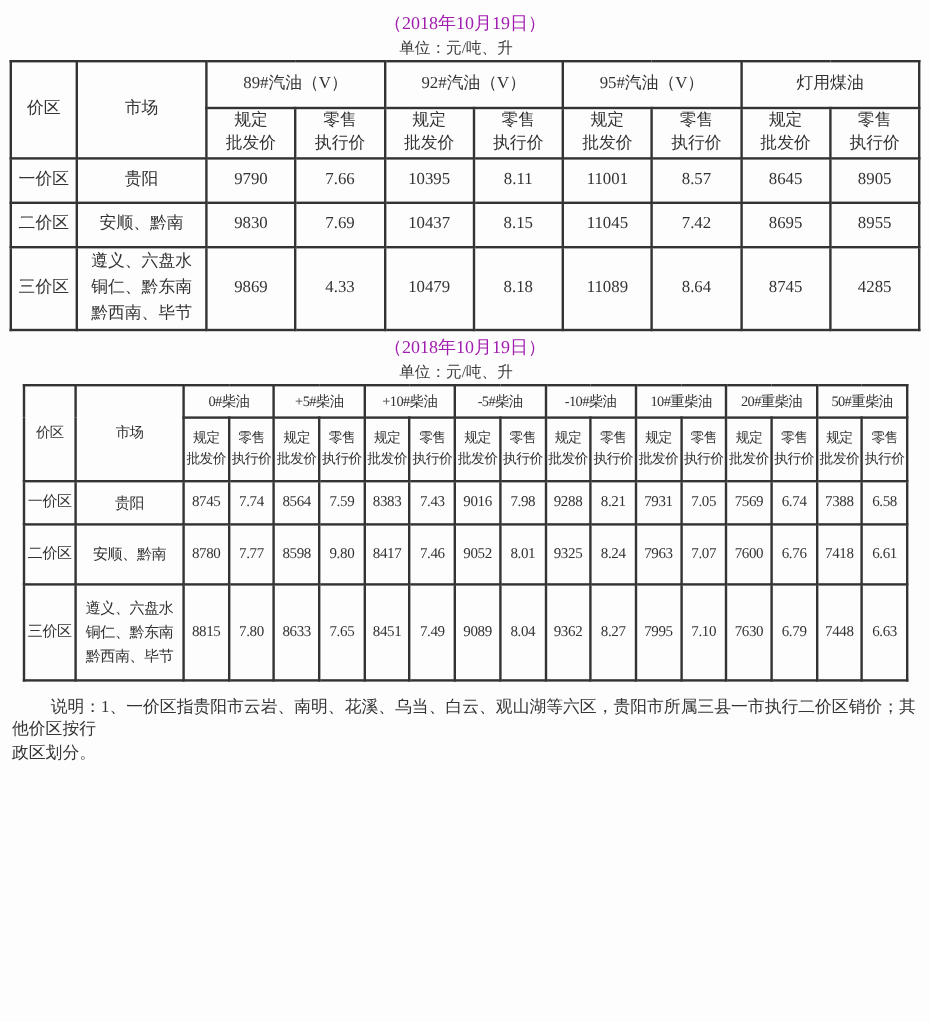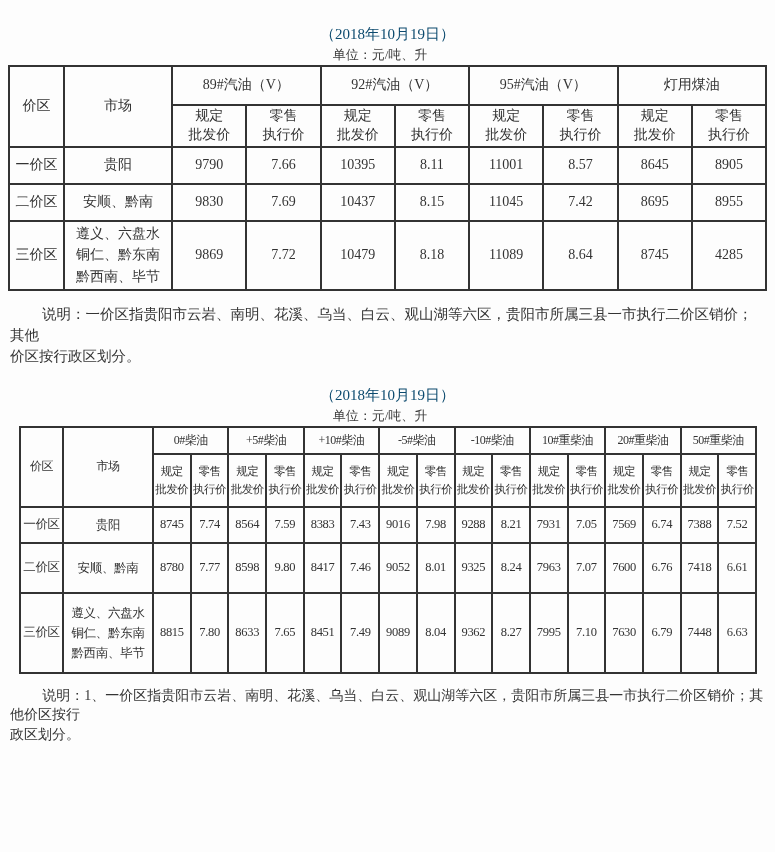--- a/index.html
+++ b/index.html
@@ -17,24 +17,24 @@
   .doc-title {
     margin: 2px 0 0;
     text-align: center;
     font-size: 23px;
     font-weight: bold;
     letter-spacing: 1px;
     color: #2e2e2e;
     font-family: "Liberation Sans", sans-serif;
   }
   .doc-subtitle {
-    margin: 19px 0 0;
+    margin: 4px 0 0;
     text-align: center;
     font-size: 15px;
-    color: #0c4a6e;
+    color: #a21caf;
   }
   .unit-line {
     margin: 2px 15px 1px 0;
     text-align: center;
     font-size: 13px;
     color: #3c3c3c;
   }
 
   table.t {
     border-collapse: collapse;
@@ -169,33 +169,31 @@
         <td>7.42</td>
         <td>8695</td>
         <td>8955</td>
       </tr>
       <tr class="r3">
         <td>三价区</td>
         <td class="market pre">遵义、六盘水
 铜仁、黔东南
 黔西南、毕节</td>
         <td>9869</td>
-        <td>7.72</td>
+        <td>4.33</td>
         <td>10479</td>
         <td>8.18</td>
         <td>11089</td>
         <td>8.64</td>
         <td>8745</td>
         <td>4285</td>
       </tr>
     </tbody>
   </table>
 
-  <p class="note1">说明：一价区指贵阳市云岩、南明、花溪、乌当、白云、观山湖等六区，贵阳市所属三县一市执行二价区销价；其他
-价区按行政区划分。</p>
 
   <div class="doc-subtitle">（2018年10月19日）</div>
   <div class="unit-line">单位：元/吨、升</div>
 
   <table class="t t2">
     <colgroup>
       <col style="width:43px">
         <col style="width:90px">
       <col>
         <col>
@@ -274,21 +272,21 @@
         <td>7.43</td>
         <td>9016</td>
         <td>7.98</td>
         <td>9288</td>
         <td>8.21</td>
         <td>7931</td>
         <td>7.05</td>
         <td>7569</td>
         <td>6.74</td>
         <td>7388</td>
-        <td>7.52</td>
+        <td>6.58</td>
       </tr>
       <tr class="r2">
         <td>二价区</td>
         <td class="market pre">安顺、黔南</td>
         <td>8780</td>
         <td>7.77</td>
         <td>8598</td>
         <td>9.80</td>
         <td>8417</td>
         <td>7.46</td>

